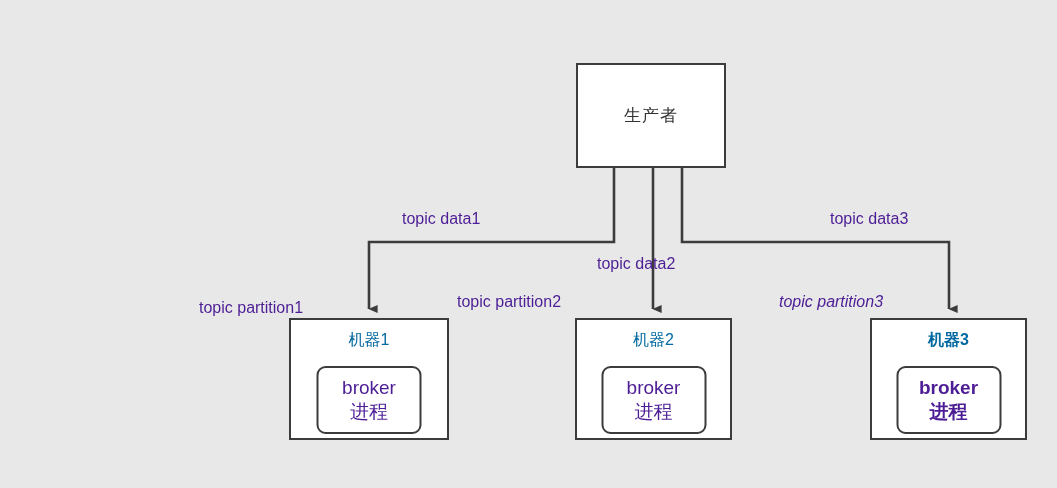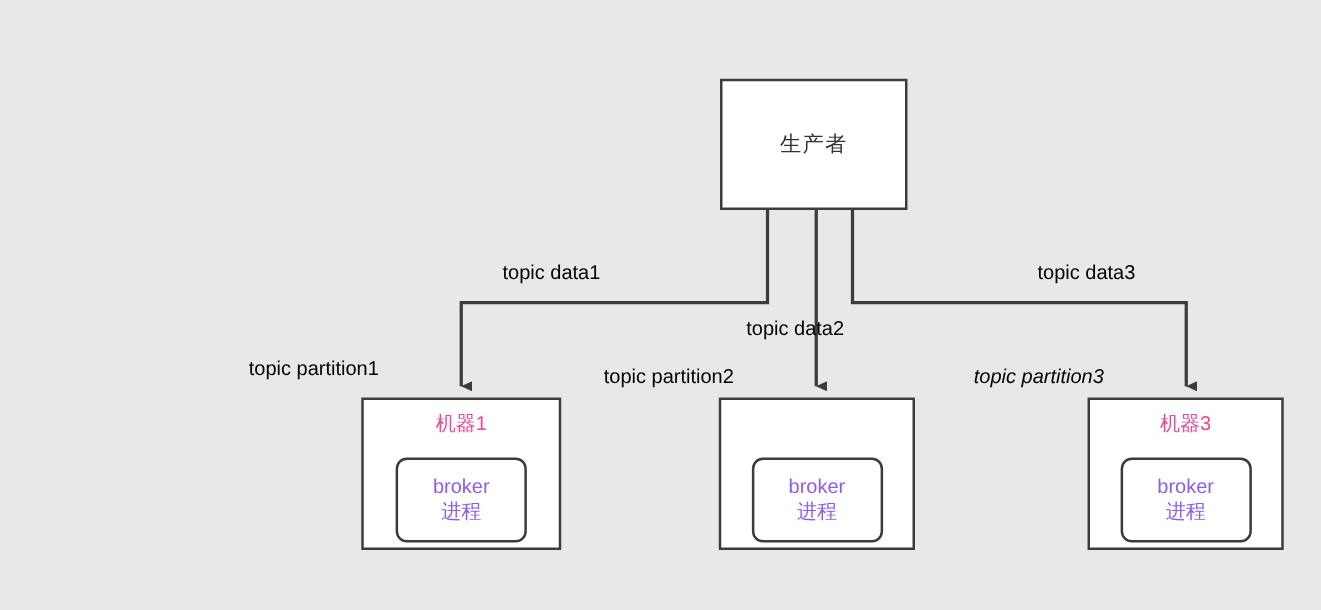--- a/index.html
+++ b/index.html
@@ -55,69 +55,69 @@
     line-height: 1;
   }
 
   .machine-box {
     width: 160px;
     height: 122px;
     top: 318px;
   }
   .machine-1 { left: 265px; }
   .machine-2 { left: 551px; width: 157px; }
-  .machine-3 { left: 846px; width: 157px; }
+  .machine-3 { left: 846px; width: 157px; font-weight: bold; }
 
   .machine-title {
     position: absolute;
     top: 12px;
     left: 0;
     right: 0;
     text-align: center;
     font-size: 16px;
-    color: #ec4899;
+    color: #0369a1;
     line-height: 1;
   }
 
   .broker-box {
     position: absolute;
     left: 50%;
     transform: translateX(-50%);
     top: 46px;
     width: 105px;
     height: 68px;
     background: #ffffff;
     border: 2px solid #3c3c3c;
     border-radius: 9px;
     box-sizing: border-box;
     display: flex;
     flex-direction: column;
     align-items: center;
     justify-content: center;
   }
   .broker-line {
-    font-size: 16px;
-    color: #8b5cf6;
+    font-size: 19px;
+    color: #4c1d95;
     line-height: 1.25;
     text-align: right;
   }
 
   
   .edge-label {
     position: absolute;
     font-size: 16px;
-    color: #000000;
+    color: #4c1d95;
     white-space: nowrap;
     line-height: 1;
   }
   .lbl-data1      { left: 378px; top: 211px; }
   .lbl-data2      { left: 573px; top: 256px; }
   .lbl-data3      { left: 806px; top: 211px; }
-  .lbl-partition1 { left: 175px; top: 288px; }
-  .lbl-partition2 { left: 459px; top: 294px; }
+  .lbl-partition1 { left: 175px; top: 300px; }
+  .lbl-partition2 { left: 433px; top: 294px; }
   .lbl-partition3 { left: 755px; top: 294px; font-style: italic; }
 </style>
 </head>
 <body>
 
 <div id="canvas">
 
   <svg id="connectors" viewBox="0 0 1057 488" width="1057" height="488" xmlns="http://www.w3.org/2000/svg">
     <defs>
       <marker id="arrowhead" markerWidth="8" markerHeight="9" refX="4" refY="8.6" orient="auto" markerUnits="userSpaceOnUse">
@@ -138,20 +138,21 @@
 
   <div class="node-box machine-box machine-1">
     <div class="machine-title">机器1</div>
     <div class="broker-box">
       <span class="broker-line">broker</span>
       <span class="broker-line">进程</span>
     </div>
   </div>
 
   <div class="node-box machine-box machine-2">
+    <div class="machine-title">机器2</div>
     <div class="broker-box">
       <span class="broker-line">broker</span>
       <span class="broker-line">进程</span>
     </div>
   </div>
 
   <div class="node-box machine-box machine-3">
     <div class="machine-title">机器3</div>
     <div class="broker-box">
       <span class="broker-line">broker</span>

